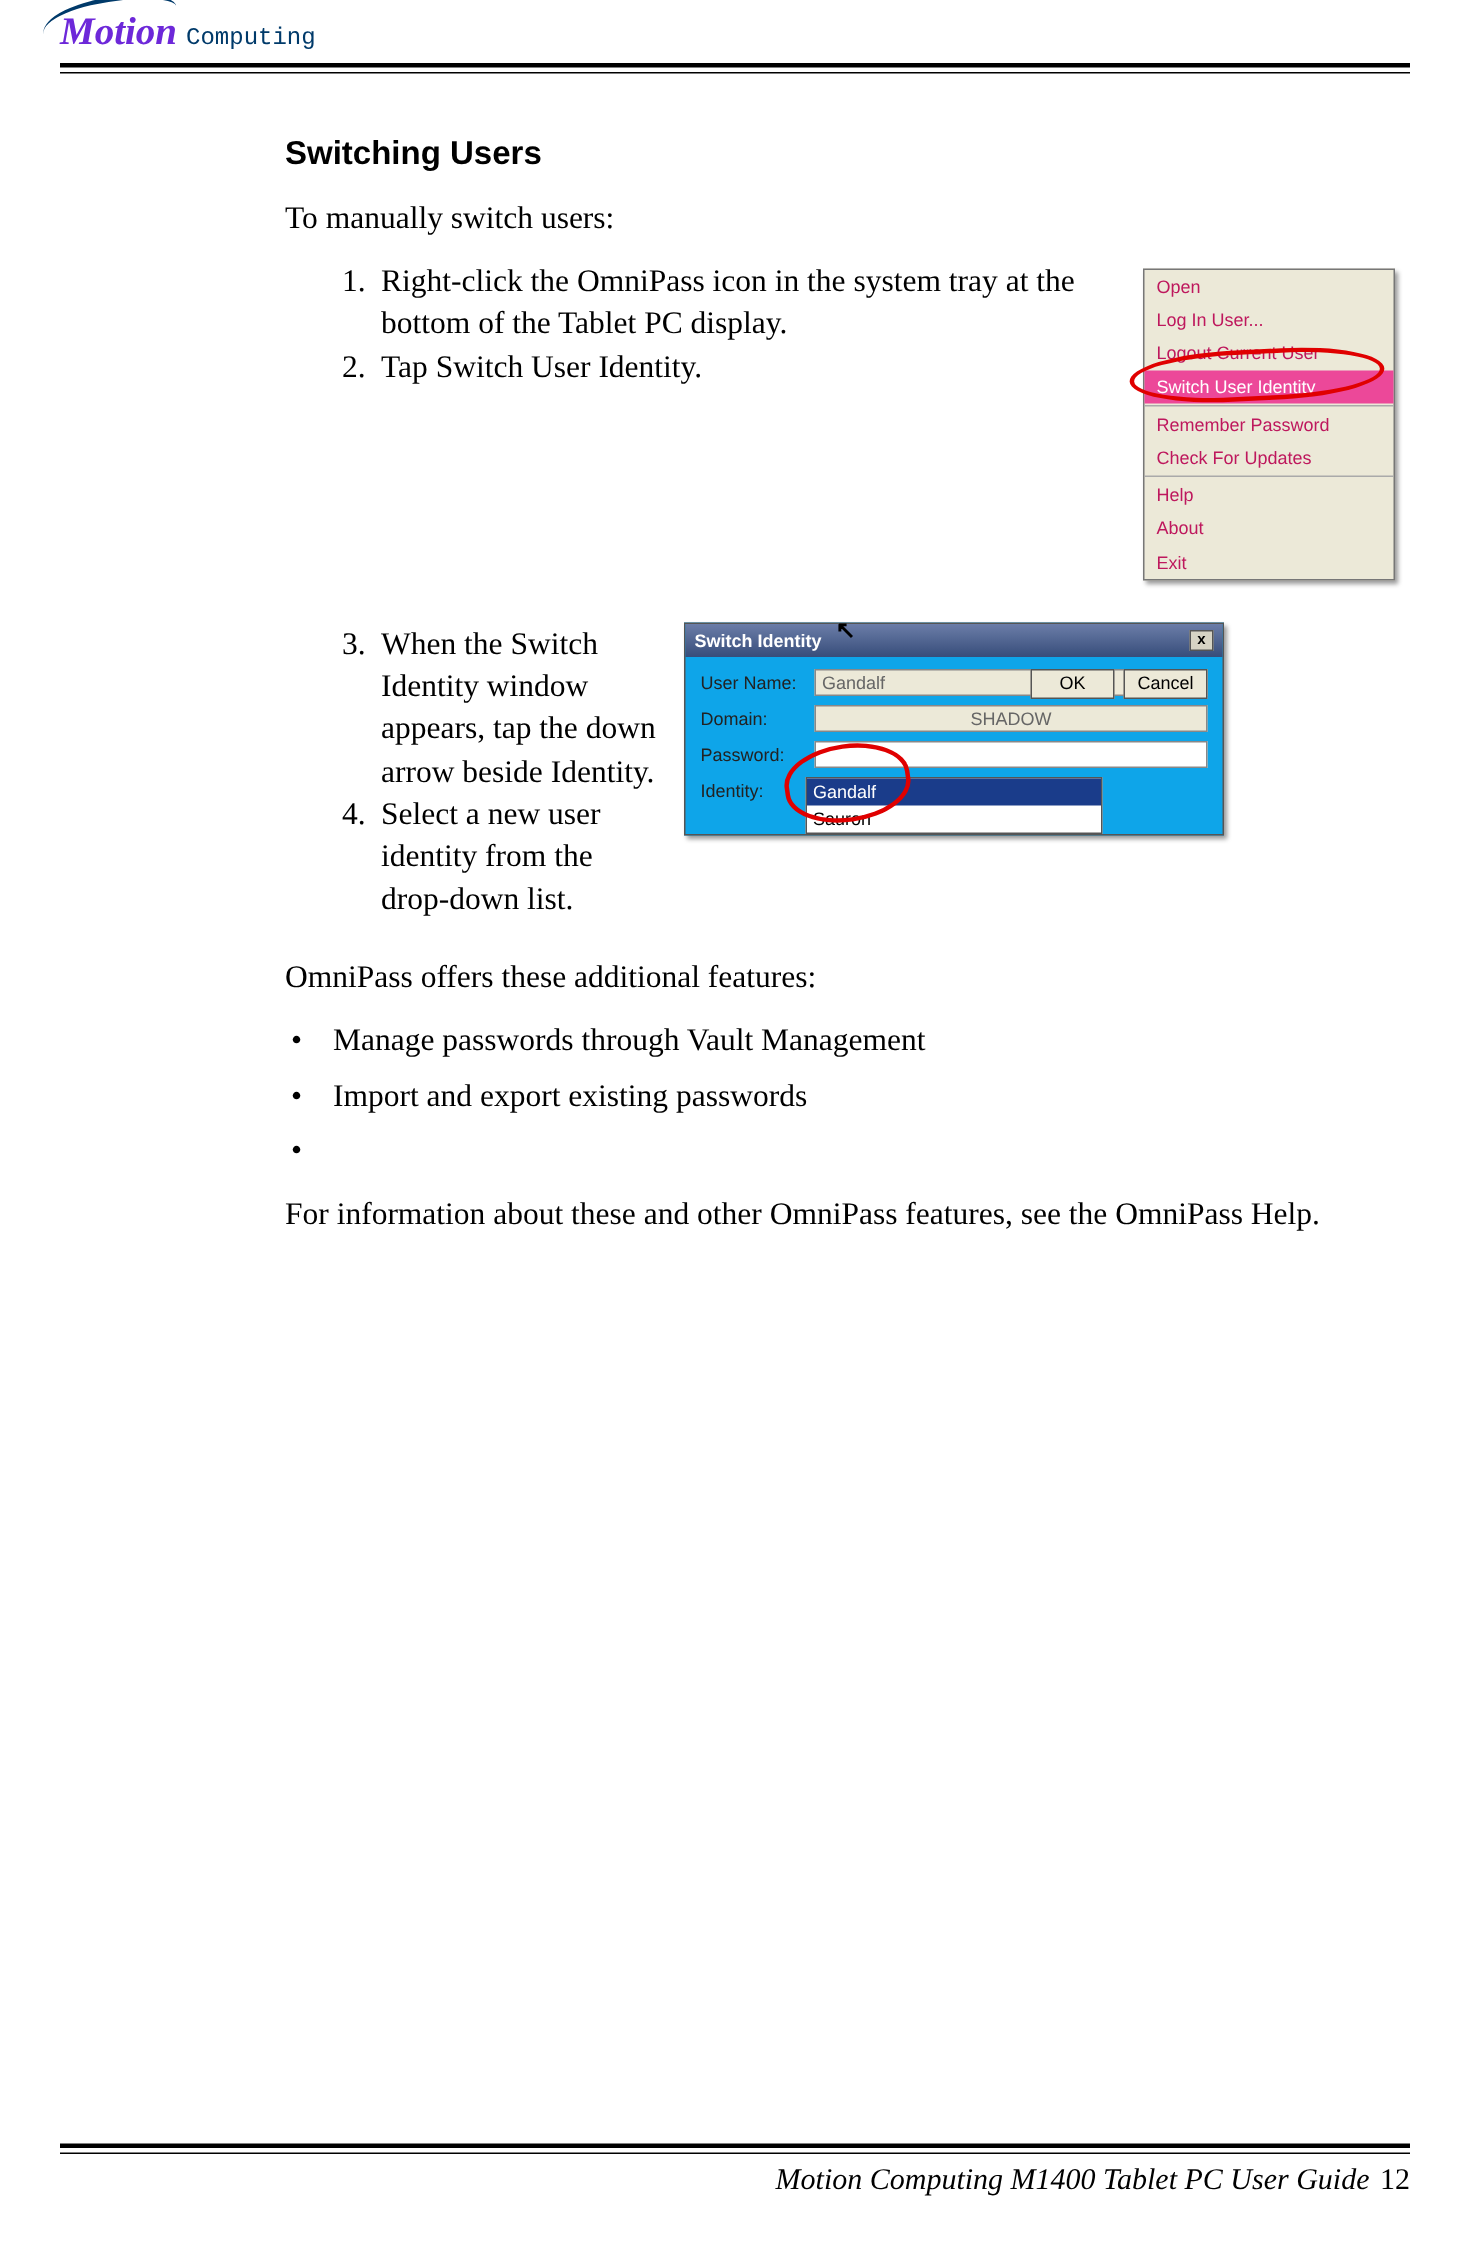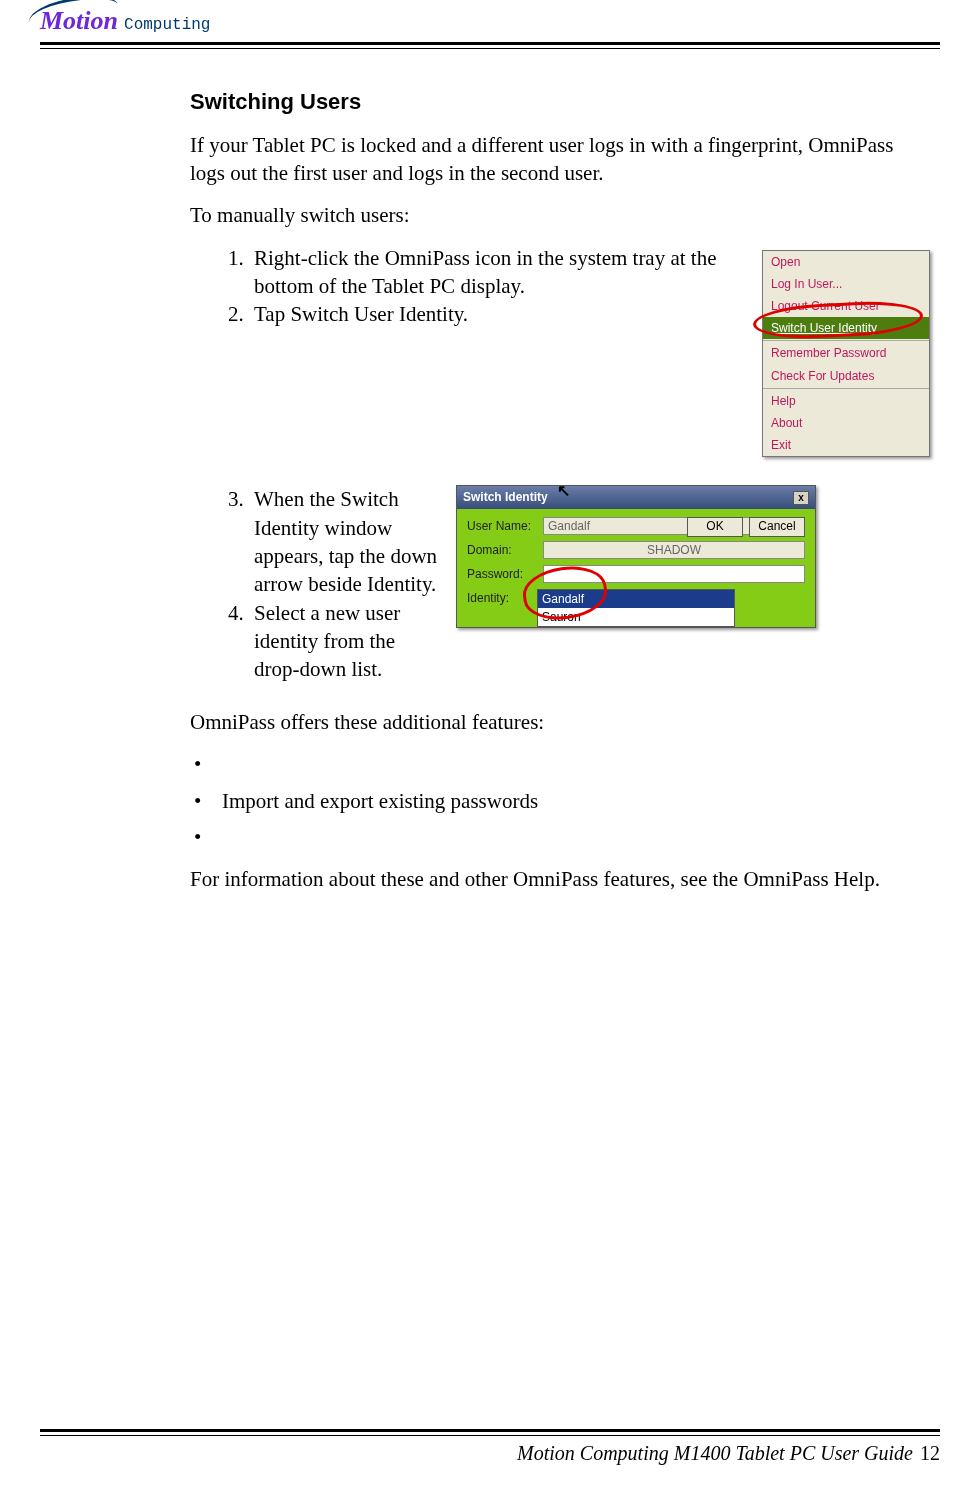--- a/index.html
+++ b/index.html
@@ -72,40 +72,40 @@
     background: #ece9d8;
     border: 1px solid #777;
     font-family: Tahoma, Arial, sans-serif;
     font-size: 12px;
     box-shadow: 2px 2px 3px rgba(0,0,0,.4);
     margin-top: 6px;
     filter: blur(.3px);
   }
   .ctx-item { padding: 3px 8px; color: #be185d; }
   .ctx-sep { border-top: 1px solid #aaa; margin: 1px 0; }
-  .ctx-hi { background: #4d7c0f; color: #fff; position: relative; text-decoration: underline; }
+  .ctx-hi { background: #ec4899; color: #fff; position: relative; }
   .ring-1 {
     position: absolute;
     left: -10px; top: -14px;
     width: 170px; height: 34px;
     border: 3px solid #e00000;
     border-radius: 80px / 20px;
     transform: rotate(-3deg);
     pointer-events: none;
   }
 
   .step-block-2 { display: flex; gap: 16px; margin-bottom: 24px; align-items: flex-start; }
   .steps-2 { width: 250px; padding-left: 38px; flex-shrink: 0; }
 
   
   .dlg {
     width: 360px;
     font-family: Tahoma, Arial, sans-serif;
     font-size: 12px;
-    background: #84cc16;
+    background: #0ea5e9;
     border: 1px solid #555;
     box-shadow: 2px 2px 3px rgba(0,0,0,.4);
     filter: blur(.3px);
   }
   .dlg-title {
     background: linear-gradient(#6b7da8,#374d7a);
     color: #fff;
     padding: 3px 6px;
     display: flex;
     justify-content: space-between;
@@ -210,21 +210,20 @@
     <span>Motion</span>
   </span>
   <span class="logo-computing">Computing</span>
 </div>
 <hr class="hr-thick">
 <hr class="hr-thin">
 
 <div class="content">
 
   <h2>Switching Users</h2>
-  <p class="para">If your Tablet PC is locked and a different user logs in with a fingerprint, OmniPass logs out the first user and logs in the second user.</p>
   <p class="para">To manually switch users:</p>
 
   <div class="step-block-1">
     <div class="steps-1">
       <div class="step">
         <span class="step-num">1.</span>
         <span class="step-text">Right-click the OmniPass icon in the sys­tem tray at the bottom of the Tablet PC dis­play.</span>
       </div>
       <div class="step">
         <span class="step-num">2.</span>
@@ -298,20 +297,21 @@
         </div>
         <span class="ring-2"></span>
       </div>
     </div>
   </div>
 
   <p class="para">OmniPass offers these additional features:</p>
   <ul class="bullets">
     <li>
         <span class="dot">•</span>
+        <span>Manage passwords through Vault Management</span>
       </li>
     <li>
         <span class="dot">•</span>
         <span>Import and export existing passwords</span>
       </li>
     <li>
         <span class="dot">•</span>
       </li>
   </ul>
   <p class="para">For information about these and other OmniPass features, see the OmniPass Help.</p>

